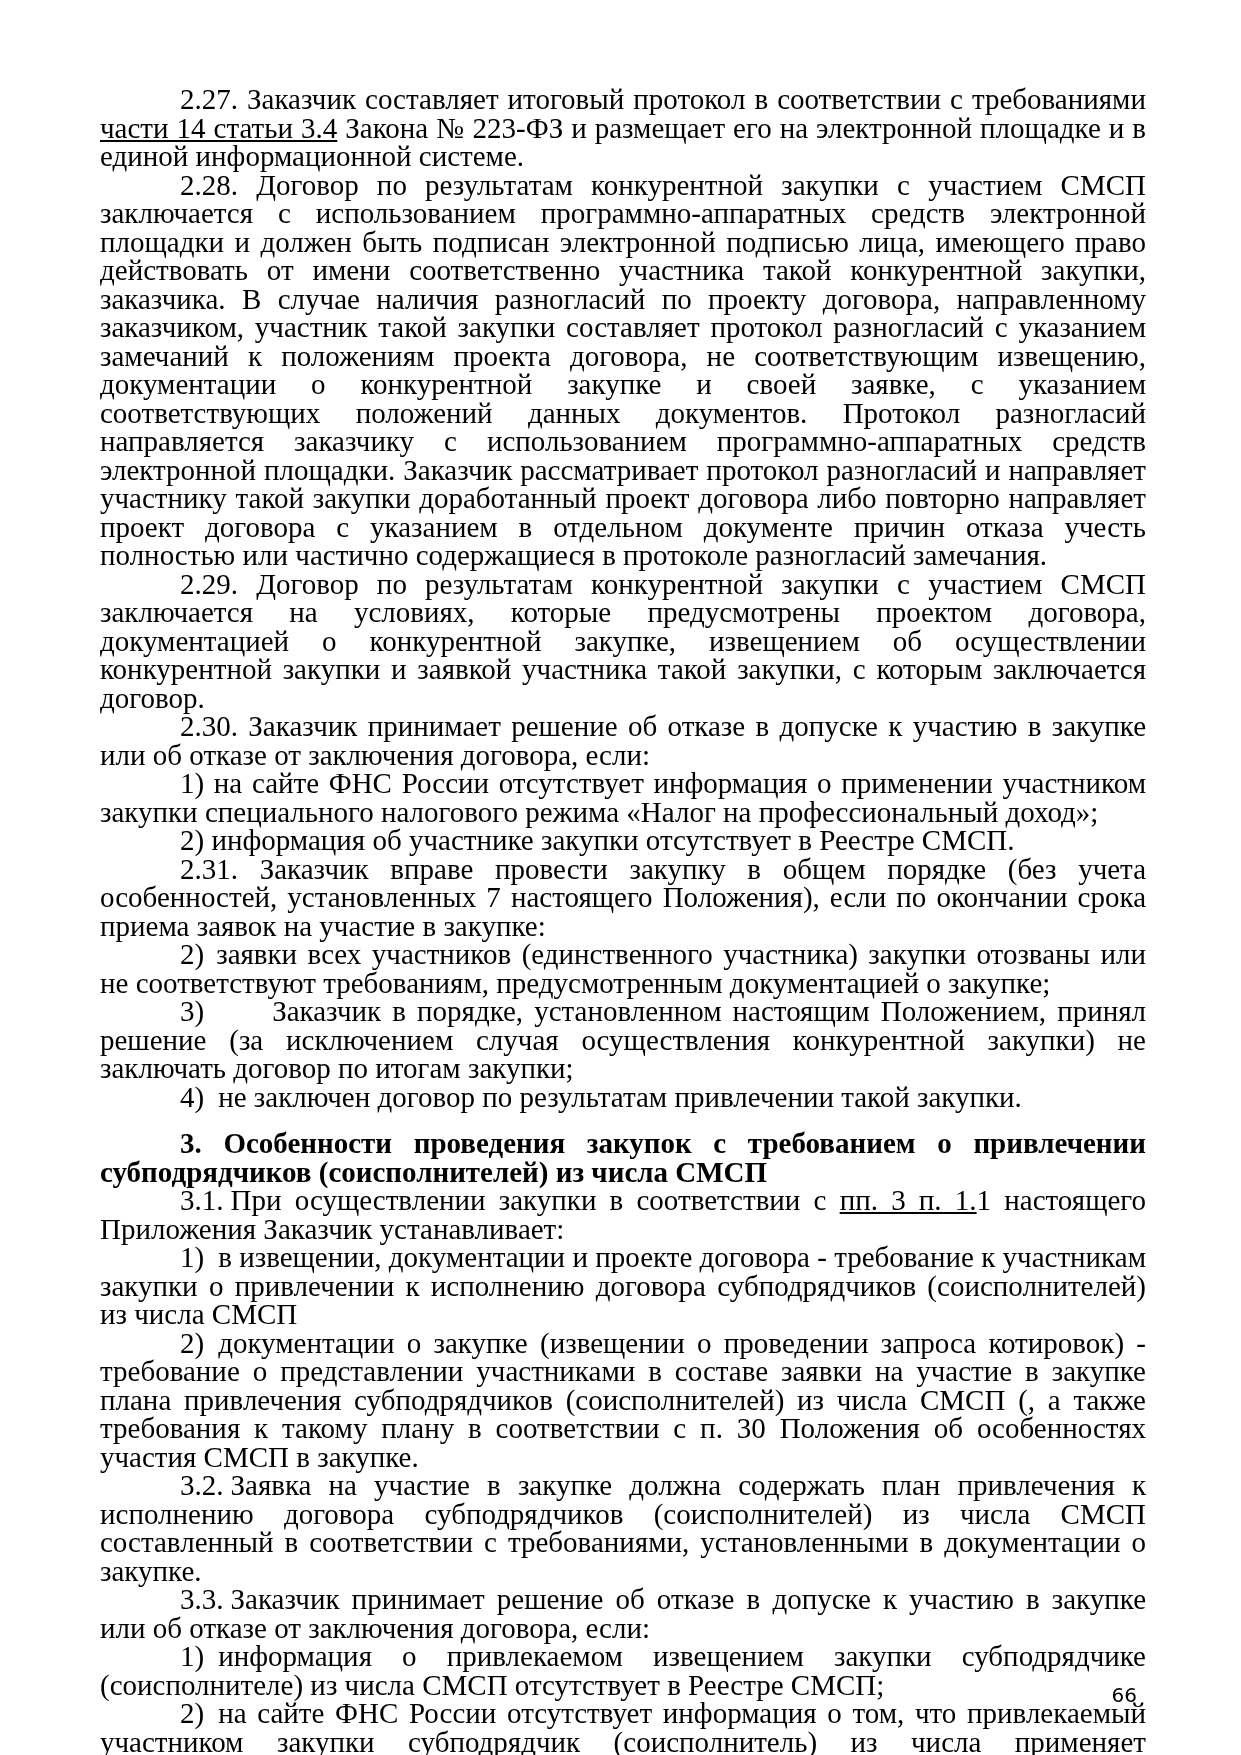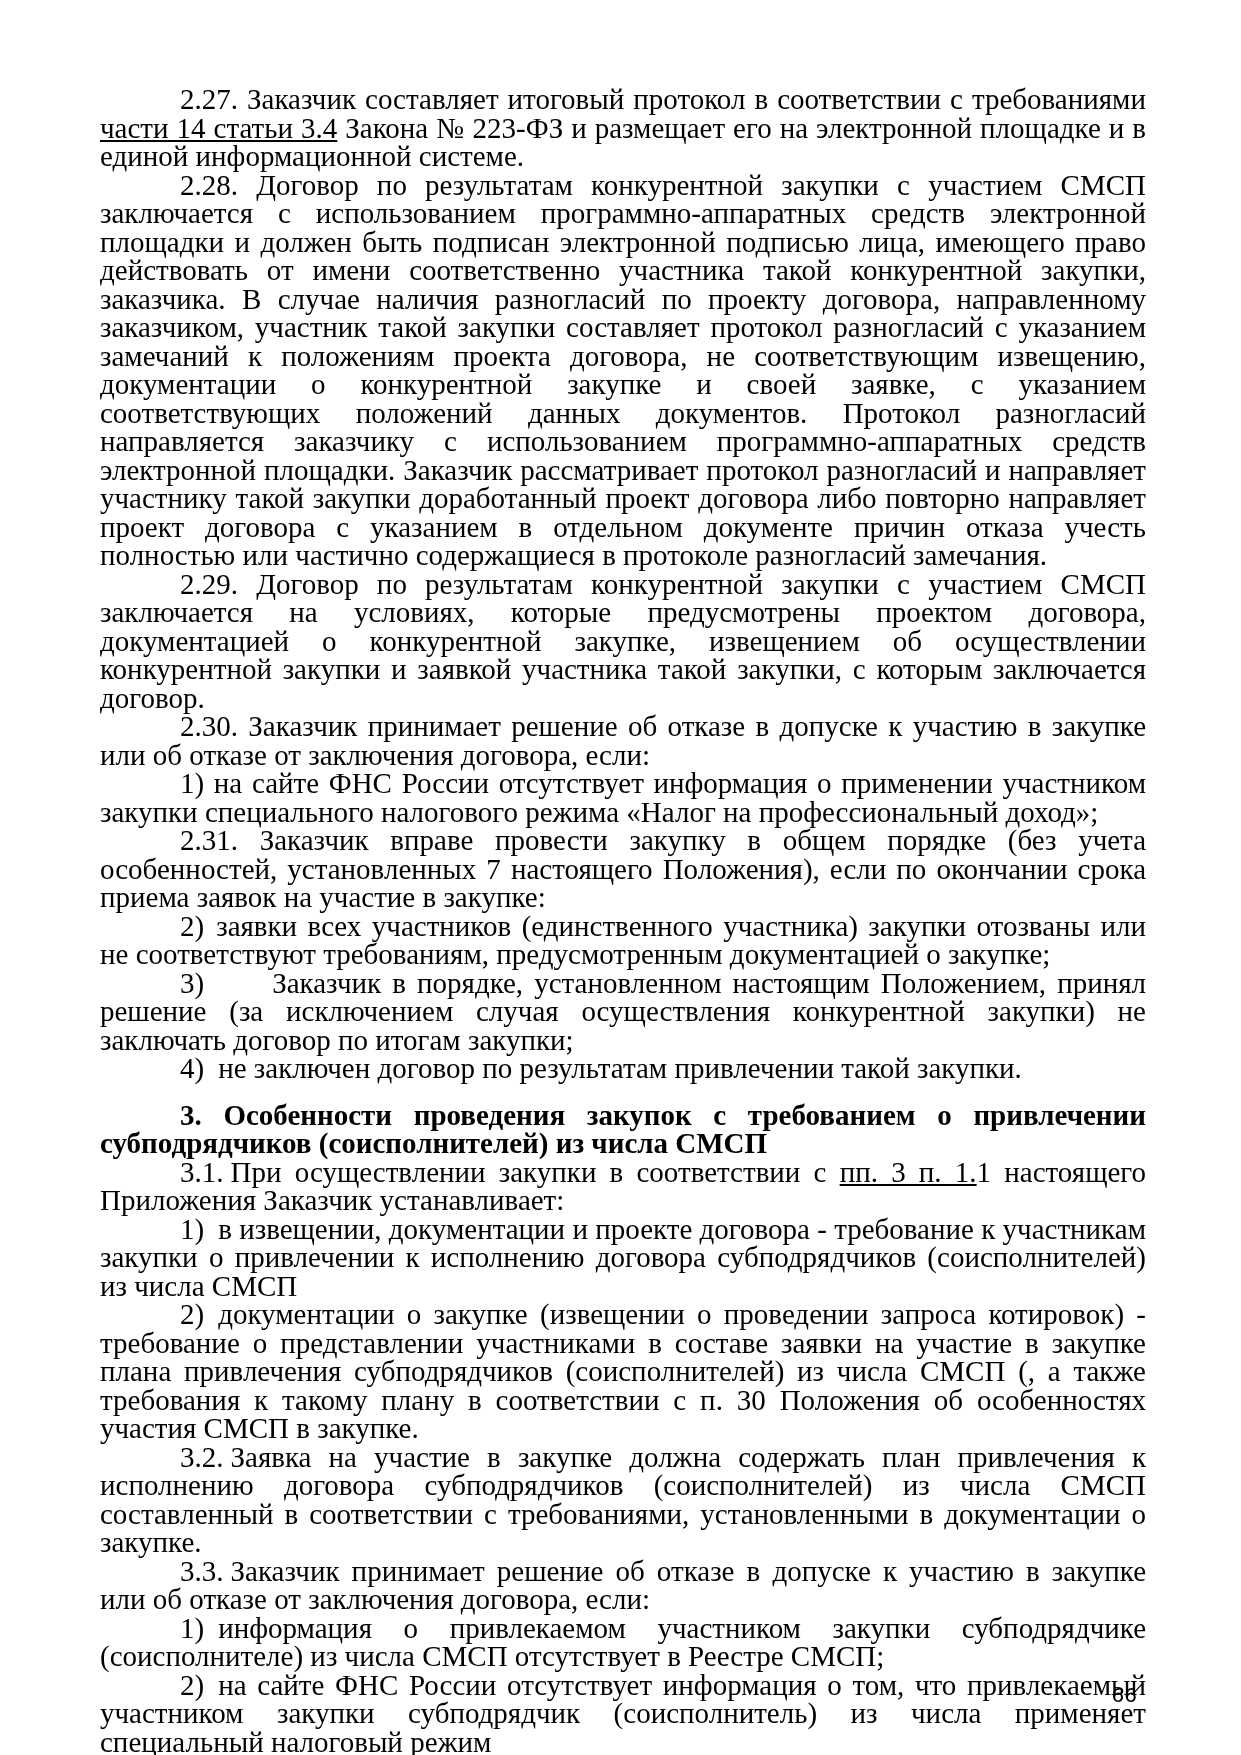--- a/index.html
+++ b/index.html
@@ -46,27 +46,28 @@
 </head>
 <body>
 
 <div class="page">
   <main class="doc-body">
       <p class="para"><span>2.27. Заказчик составляет итоговый протокол в соответствии с требованиями </span><span class="u">части 14 статьи 3.4</span><span> Закона № 223-ФЗ и размещает его на электронной площадке и в единой информационной системе.</span></p>
       <p class="para"><span>2.28. Договор по результатам конкурентной закупки с участием СМСП заключается с использованием программно-аппаратных средств электронной площадки и должен быть подписан электронной подписью лица, имеющего право действовать от имени соответственно участника такой конкурентной закупки, заказчика. В случае наличия разногласий по проекту договора, направленному заказчиком, участник такой закупки составляет протокол разногласий с указанием замечаний к положениям проекта договора, не соответствующим извещению, документации о конкурентной закупке и своей заявке, с указанием соответствующих положений данных документов. Протокол разногласий направляется заказчику с использованием программно-аппаратных средств электронной площадки. Заказчик рассматривает протокол разногласий и направляет участнику такой закупки доработанный проект договора либо повторно направляет проект договора с указанием в отдельном документе причин отказа учесть полностью или частично содержащиеся в протоколе разногласий замечания.</span></p>
       <p class="para"><span>2.29. Договор по результатам конкурентной закупки с участием СМСП заключается на условиях, которые предусмотрены проектом договора, документацией о конкурентной закупке, извещением об осуществлении конкурентной закупки и заявкой участника такой закупки, с которым заключается договор.</span></p>
       <p class="para"><span>2.30. Заказчик принимает решение об отказе в допуске к участию в закупке или об отказе от заключения договора, если:</span></p>
       <p class="para"><span>1) на сайте ФНС России отсутствует информация о применении участником закупки специального налогового режима «Налог на профессиональный доход»;</span></p>
+      <p class="para"><span>2) информация об участнике закупки отсутствует в Реестре СМСП.</span></p>
       <p class="para"><span>2.31. Заказчик вправе провести закупку в общем порядке (без учета особенностей, установленных 7 настоящего Положения), если по окончании срока приема заявок на участие в закупке:</span></p>
       <p class="para"><span>2)</span><span class="tab" style="width: 12px;"></span><span>заявки всех участников (единственного участника) закупки отозваны или не соответствуют требованиям, предусмотренным документацией о закупке;</span></p>
       <p class="para"><span>3)</span><span class="tab" style="width: 68px;"></span><span>Заказчик в порядке, установленном настоящим Положением, принял решение (за исключением случая осуществления конкурентной закупки) не заключать договор по итогам закупки;</span></p>
       <p class="para"><span>4)</span><span class="tab" style="width: 14px;"></span><span>не заключен договор по результатам привлечении такой закупки.</span></p>
       <p class="para heading"><span>3. Особенности проведения закупок с требованием о привлечении субподрядчиков (соисполнителей) из числа СМСП</span></p>
       <p class="para"><span>3.1.</span><span class="tab" style="width: 7px;"></span><span>При осуществлении закупки в соответствии с </span><span class="u">пп. 3 п. 1.</span><span>1 настоящего Приложения Заказчик устанавливает:</span></p>
       <p class="para"><span>1)</span><span class="tab" style="width: 14px;"></span><span>в извещении, документации и проекте договора - требование к участникам закупки о привлечении к исполнению договора субподрядчиков (соисполнителей) из числа СМСП</span></p>
       <p class="para"><span>2)</span><span class="tab" style="width: 14px;"></span><span>документации о закупке (извещении о проведении запроса котировок) - требование о представлении участниками в составе заявки на участие в закупке плана привлечения субподрядчиков (соисполнителей) из числа СМСП (, а также требования к такому плану в соответствии с п. 30 Положения об особенностях участия СМСП в закупке.</span></p>
       <p class="para"><span>3.2.</span><span class="tab" style="width: 7px;"></span><span>Заявка на участие в закупке должна содержать план привлечения к исполнению договора субподрядчиков (соисполнителей) из числа СМСП составленный в соответствии с требованиями, установленными в документации о закупке.</span></p>
       <p class="para"><span>3.3.</span><span class="tab" style="width: 7px;"></span><span>Заказчик принимает решение об отказе в допуске к участию в закупке или об отказе от заключения договора, если:</span></p>
-      <p class="para"><span>1)</span><span class="tab" style="width: 14px;"></span><span>информация о привлекаемом участником закупки субподрядчике (соисполнителе) из числа СМСП отсутствует в Реестре СМСП;</span></p>
+      <p class="para"><span>1)</span><span class="tab" style="width: 14px;"></span><span>информация о привлекаемом извещением закупки субподрядчике (соисполнителе) из числа СМСП отсутствует в Реестре СМСП;</span></p>
       <p class="para"><span>2)</span><span class="tab" style="width: 14px;"></span><span>на сайте ФНС России отсутствует информация о том, что привлекаемый участником закупки субподрядчик (соисполнитель) из числа применяет специальный налоговый режим</span></p>
     </main>
   <div class="page-number">66</div>
 </div>
 
 </body></html>

